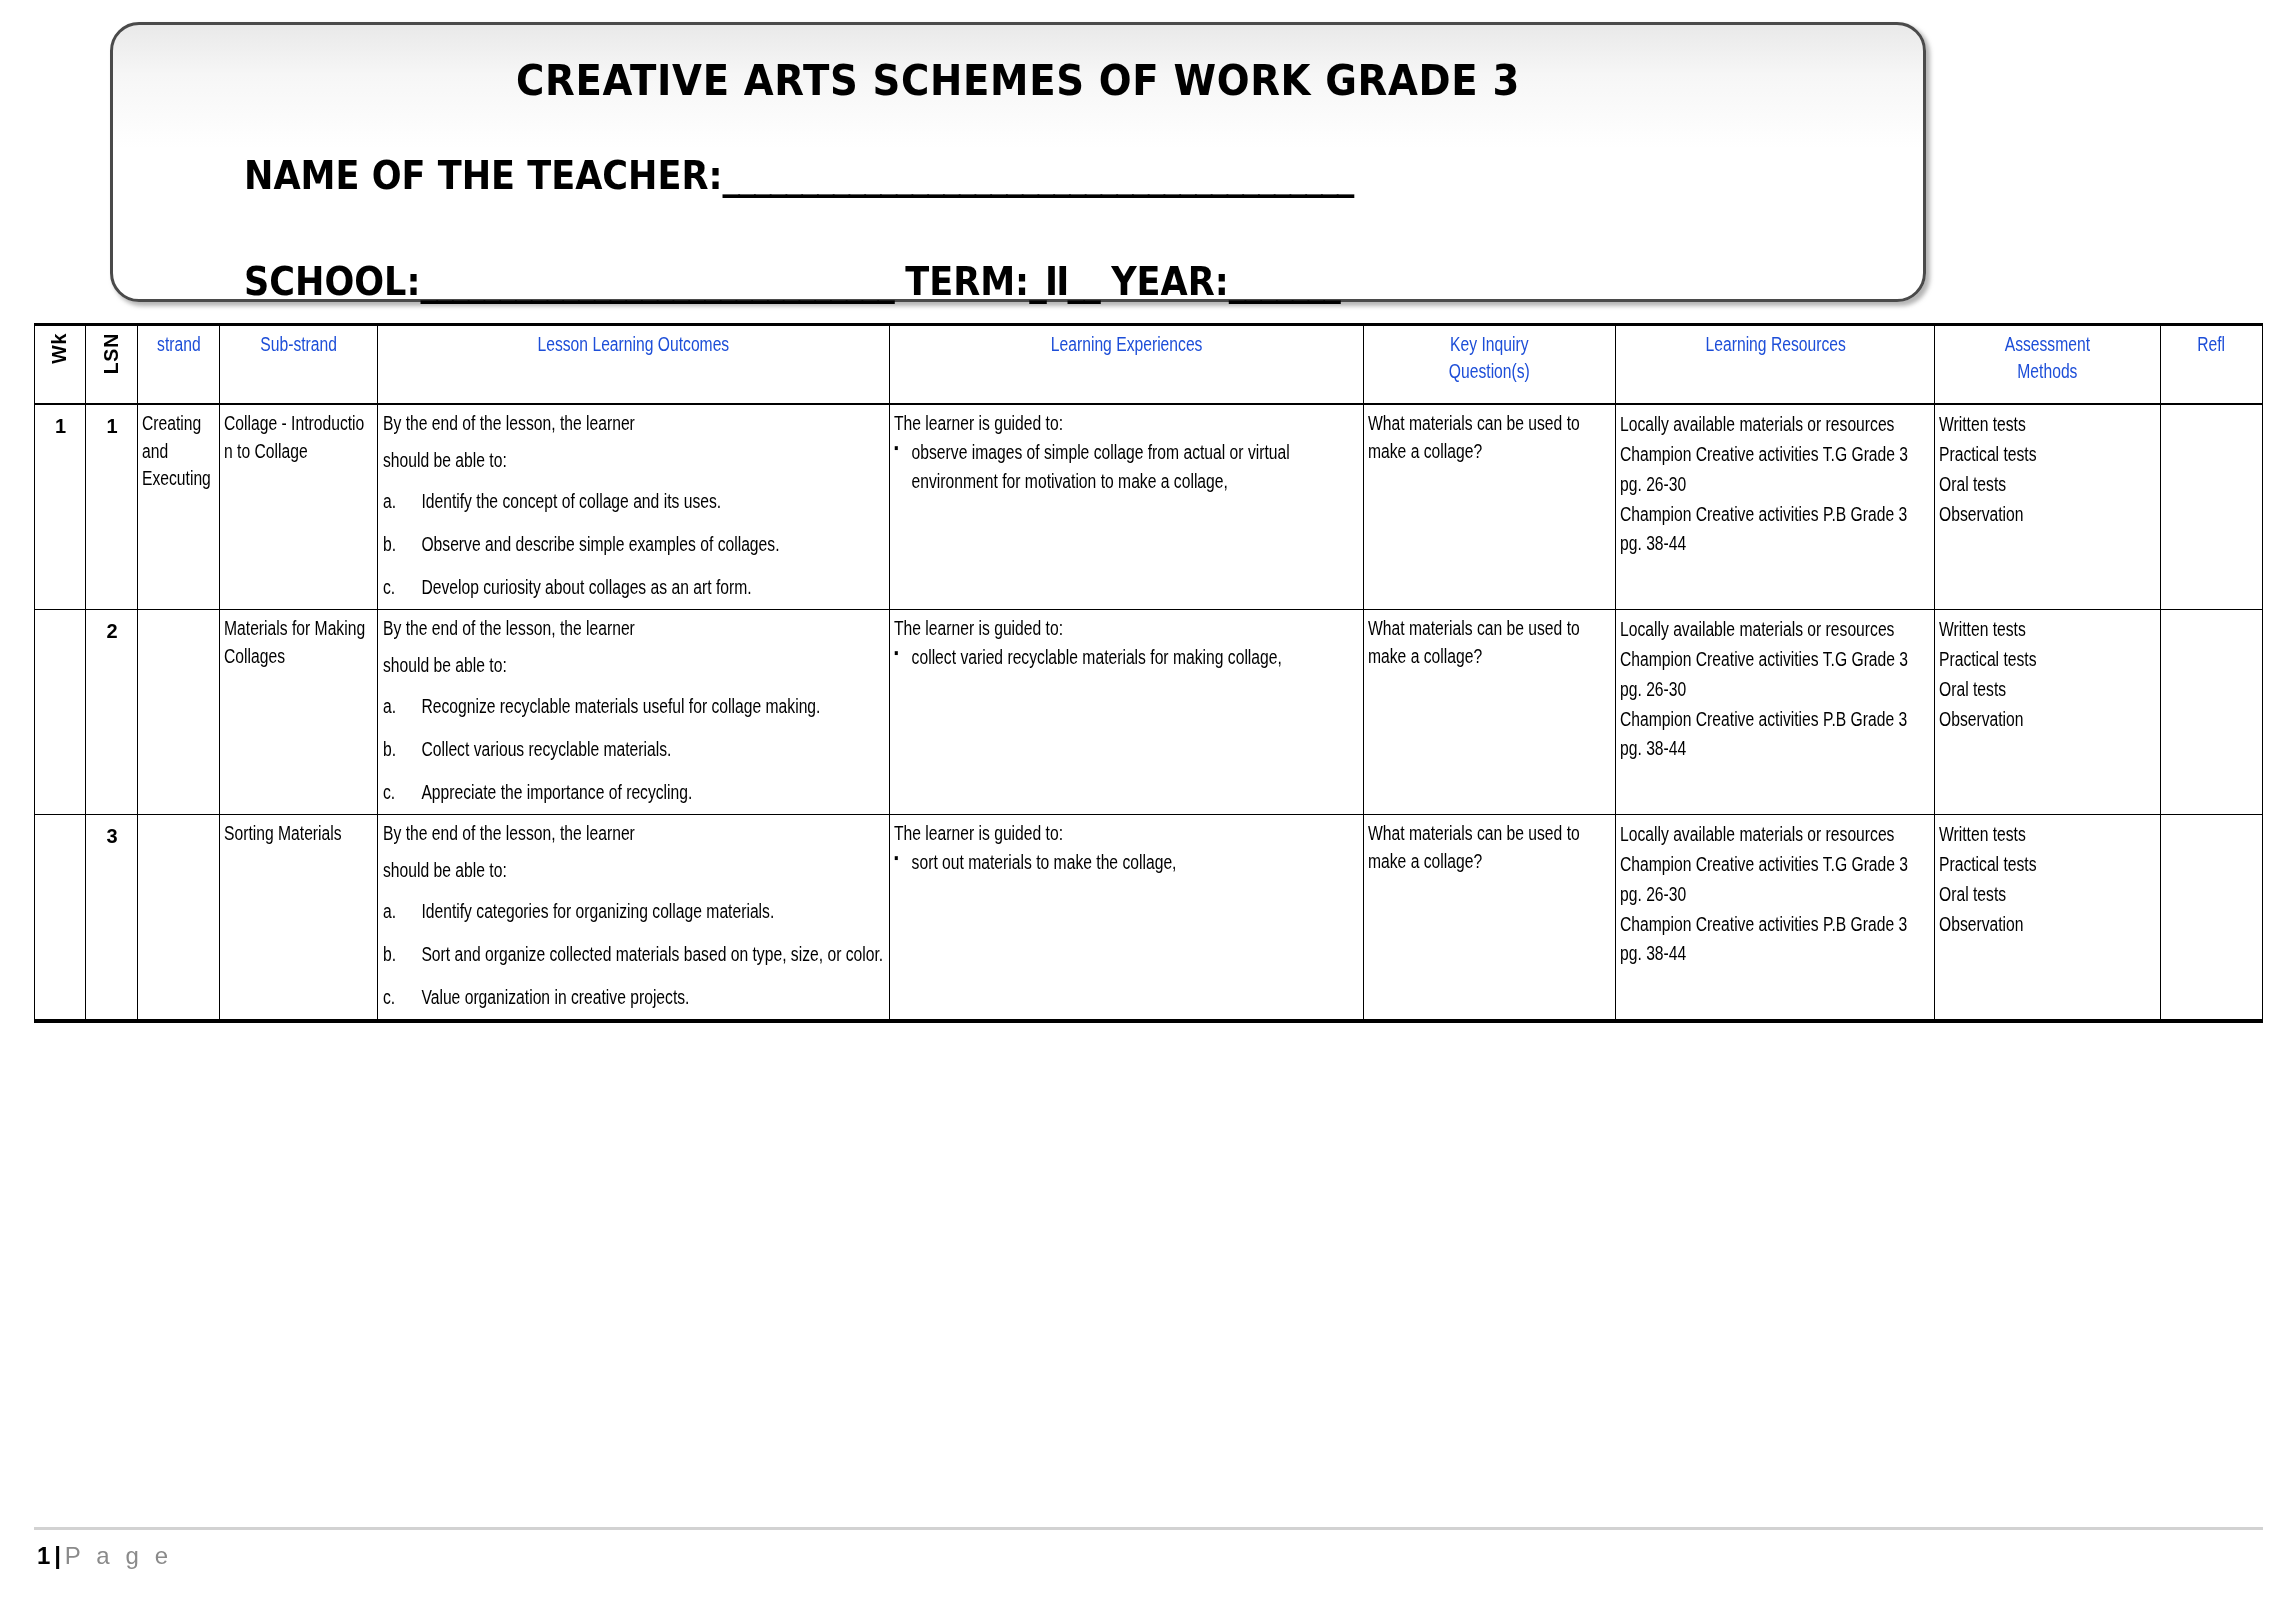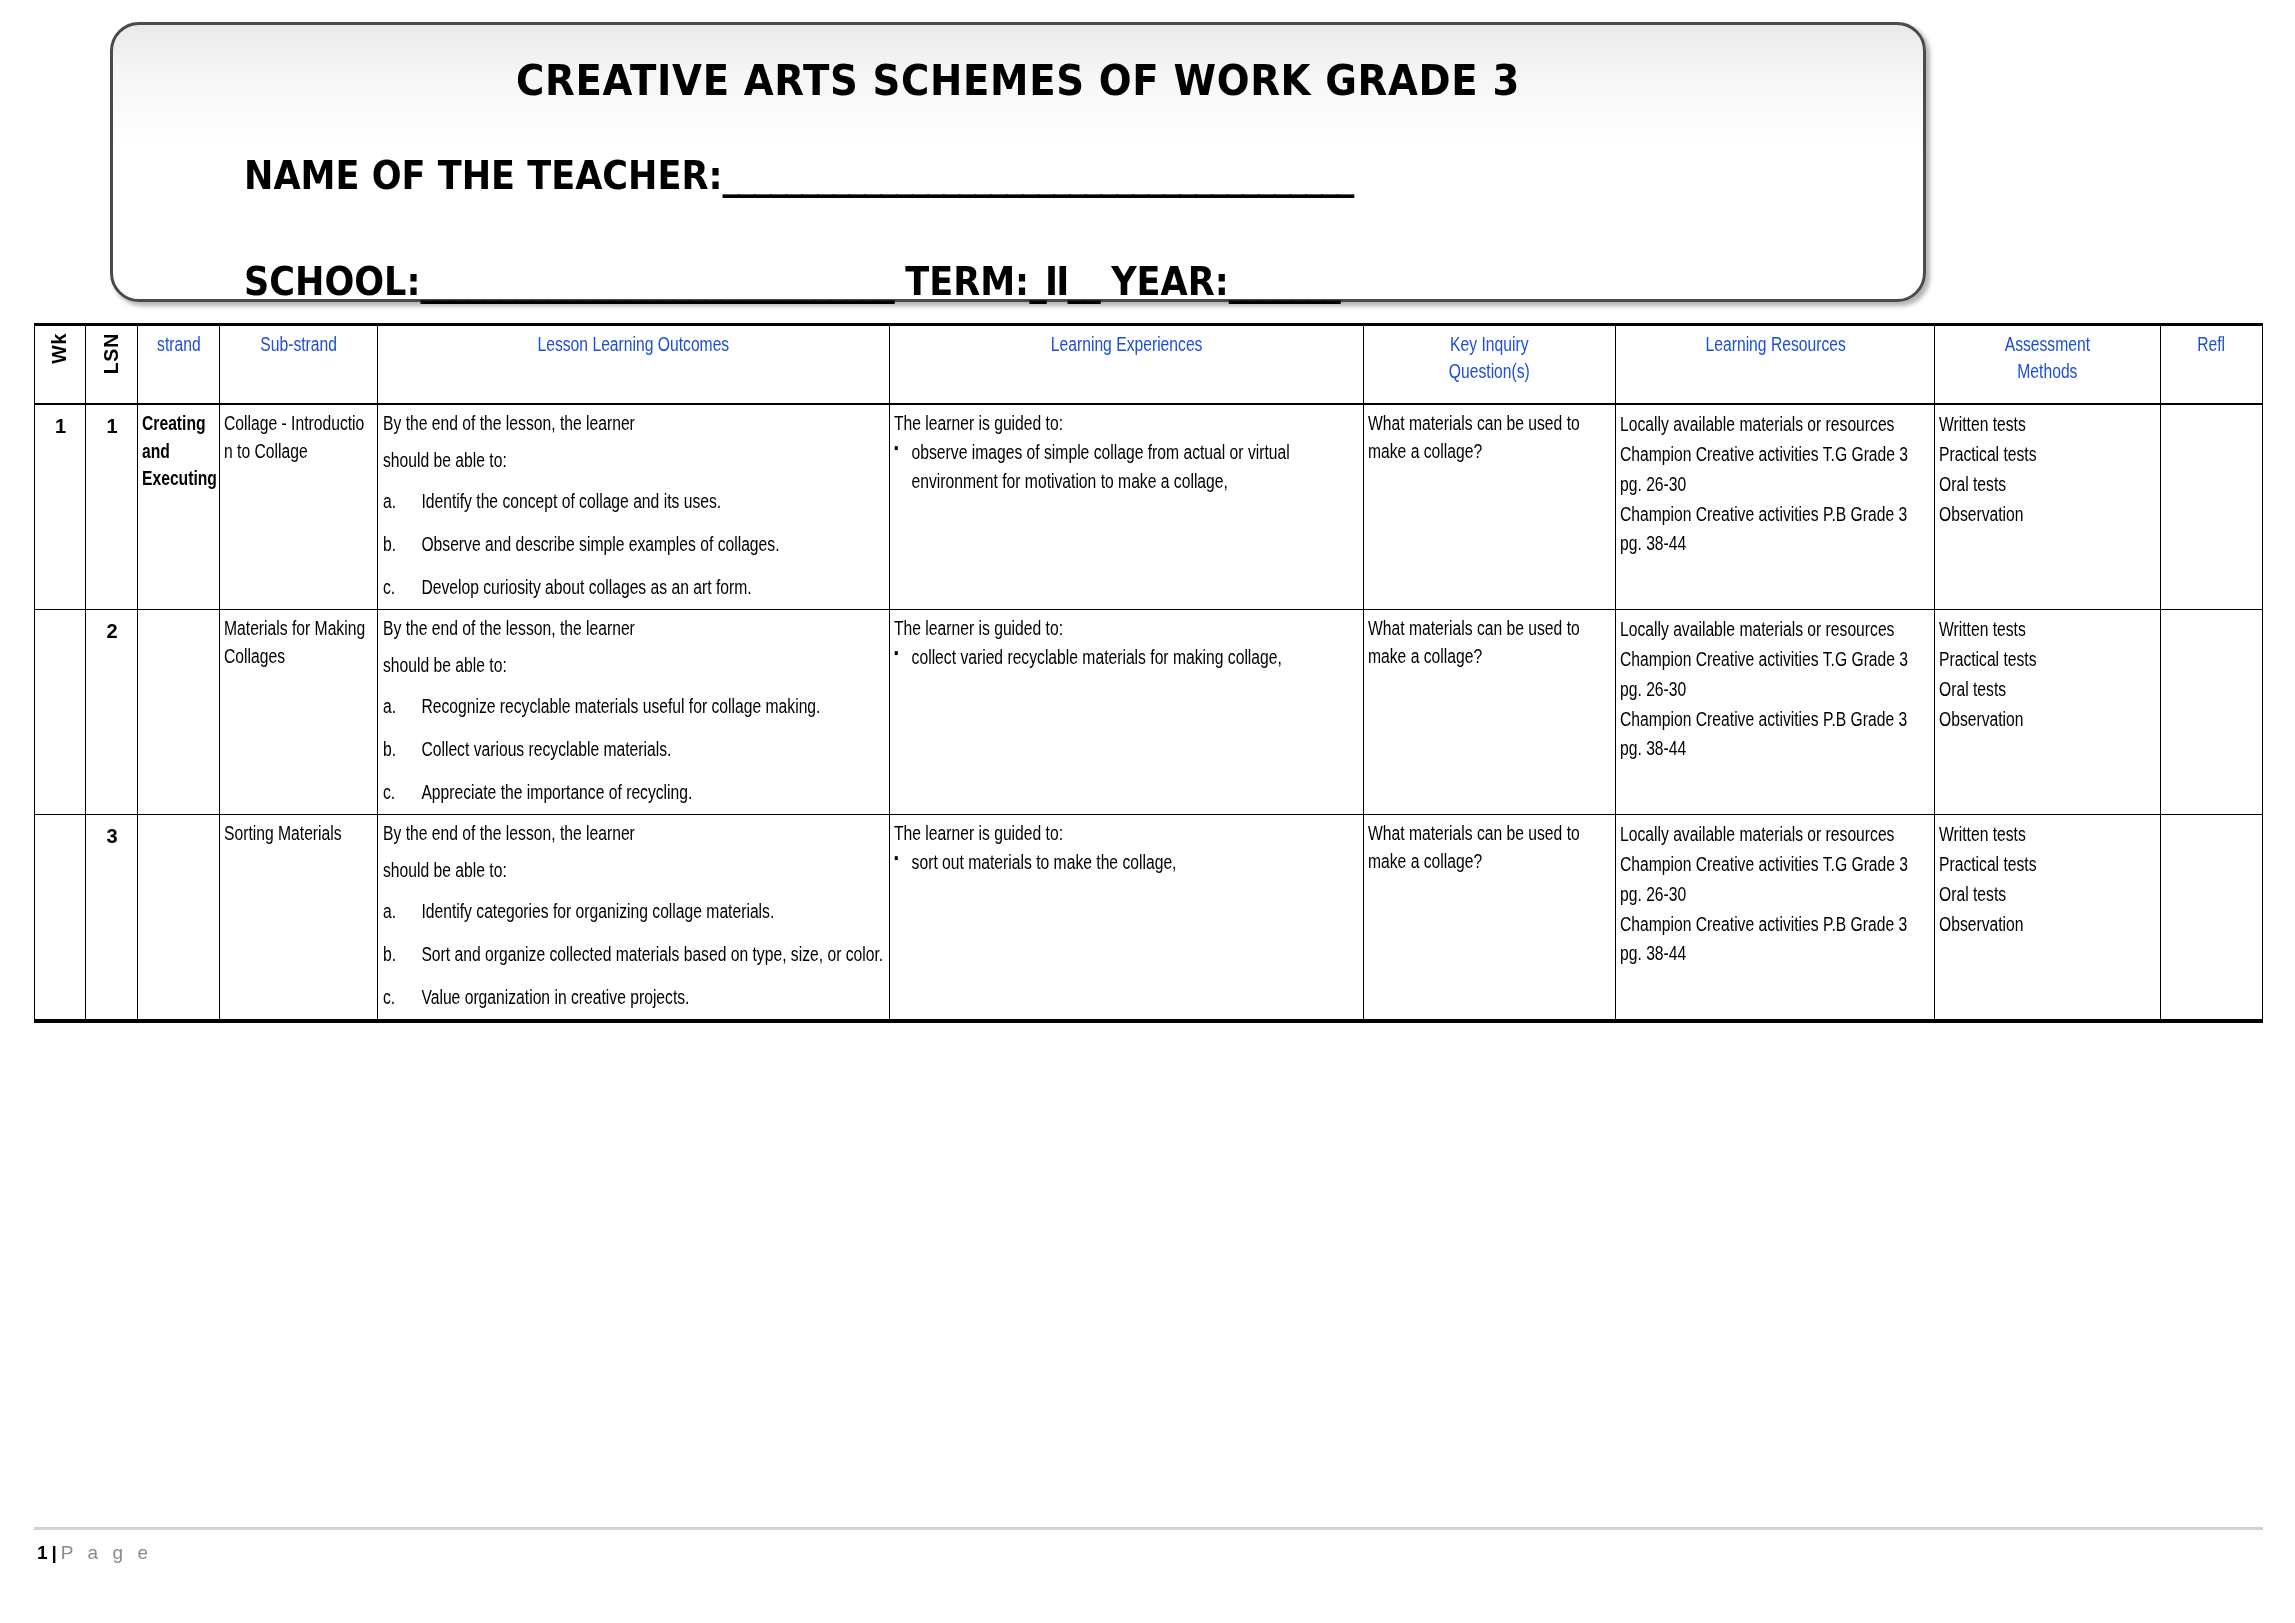--- a/index.html
+++ b/index.html
@@ -134,21 +134,21 @@
     color: #000;
     padding: 5.2px 3.9px 6.5px 5.2px;
   }
   .cell.tight { padding-left: 3.9px; padding-right: 2.6px; }
   .num {
     font-size: 20px;
     font-weight: bold;
     text-align: center;
     padding-top: 6.5px;
   }
-  .bold-cell { font-weight: bold; }
+  .bold-cell { font-weight: normal; }
 
   .line { display: block; }
   .sp   { display: block; height: 9.2px; }
 
   
   ul.abc {
     list-style: none;
     margin: 0;
     padding: 0;
   }
@@ -192,21 +192,21 @@
     top: 1527px;
     width: 2229px;
     height: 2.6px;
     background: #d2d2d2;
   }
   .footer-text {
     position: absolute;
     left: 37px;
     top: 1542px;
     font-family: "Liberation Sans", sans-serif;
-    font-size: 19px;
+    font-size: 24px;
     color: #8a8a8a;
   }
   .footer-text .pg {
     color: #000;
     font-weight: bold;
   }
   .footer-text .bar {
     color: #000;
     font-weight: bold;
     padding: 0 3.9px;

